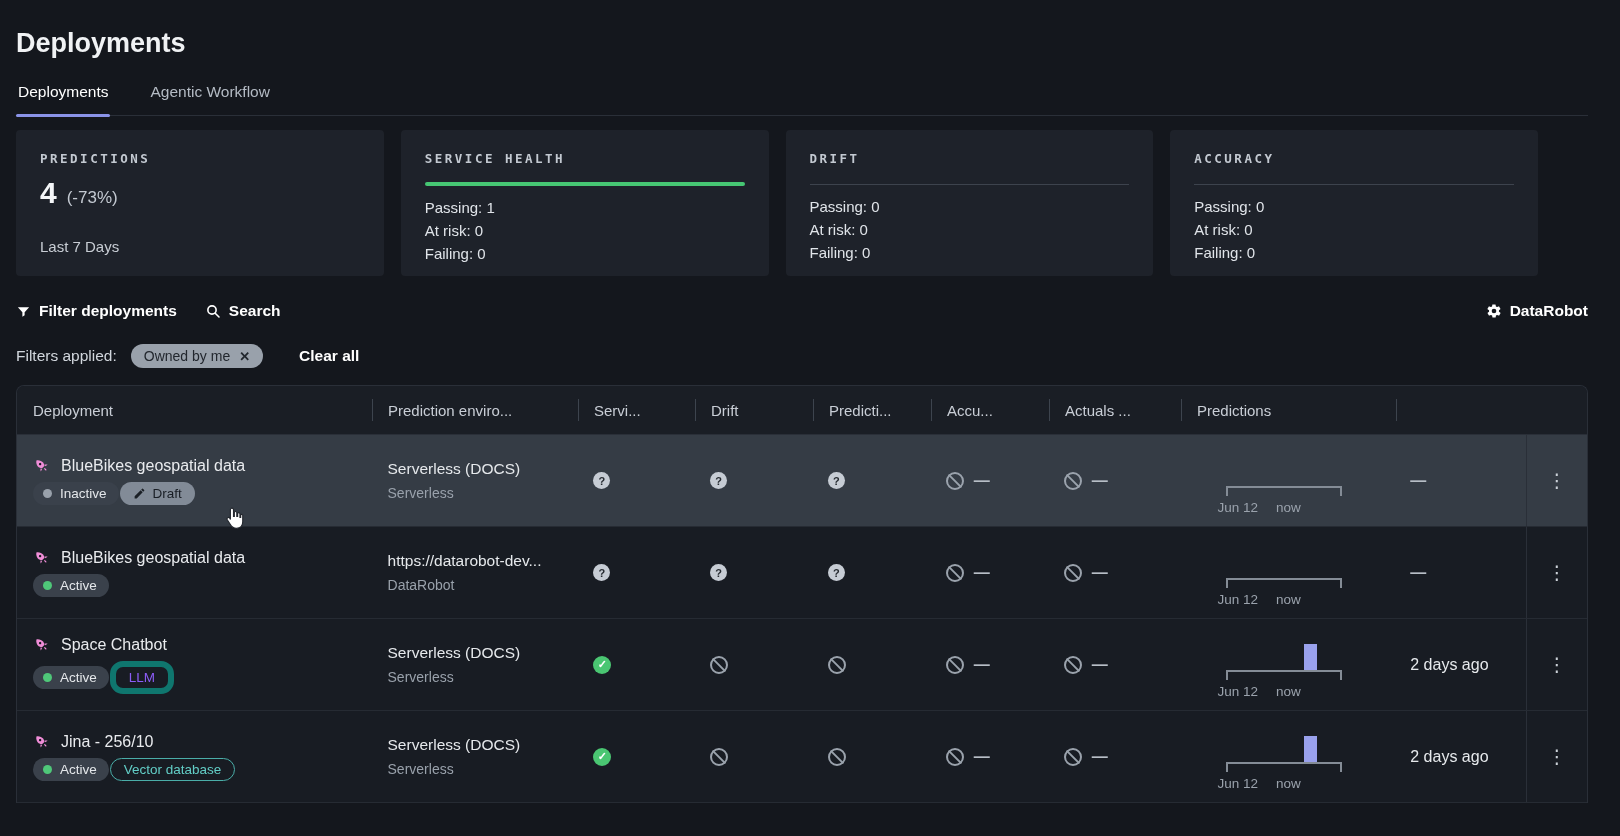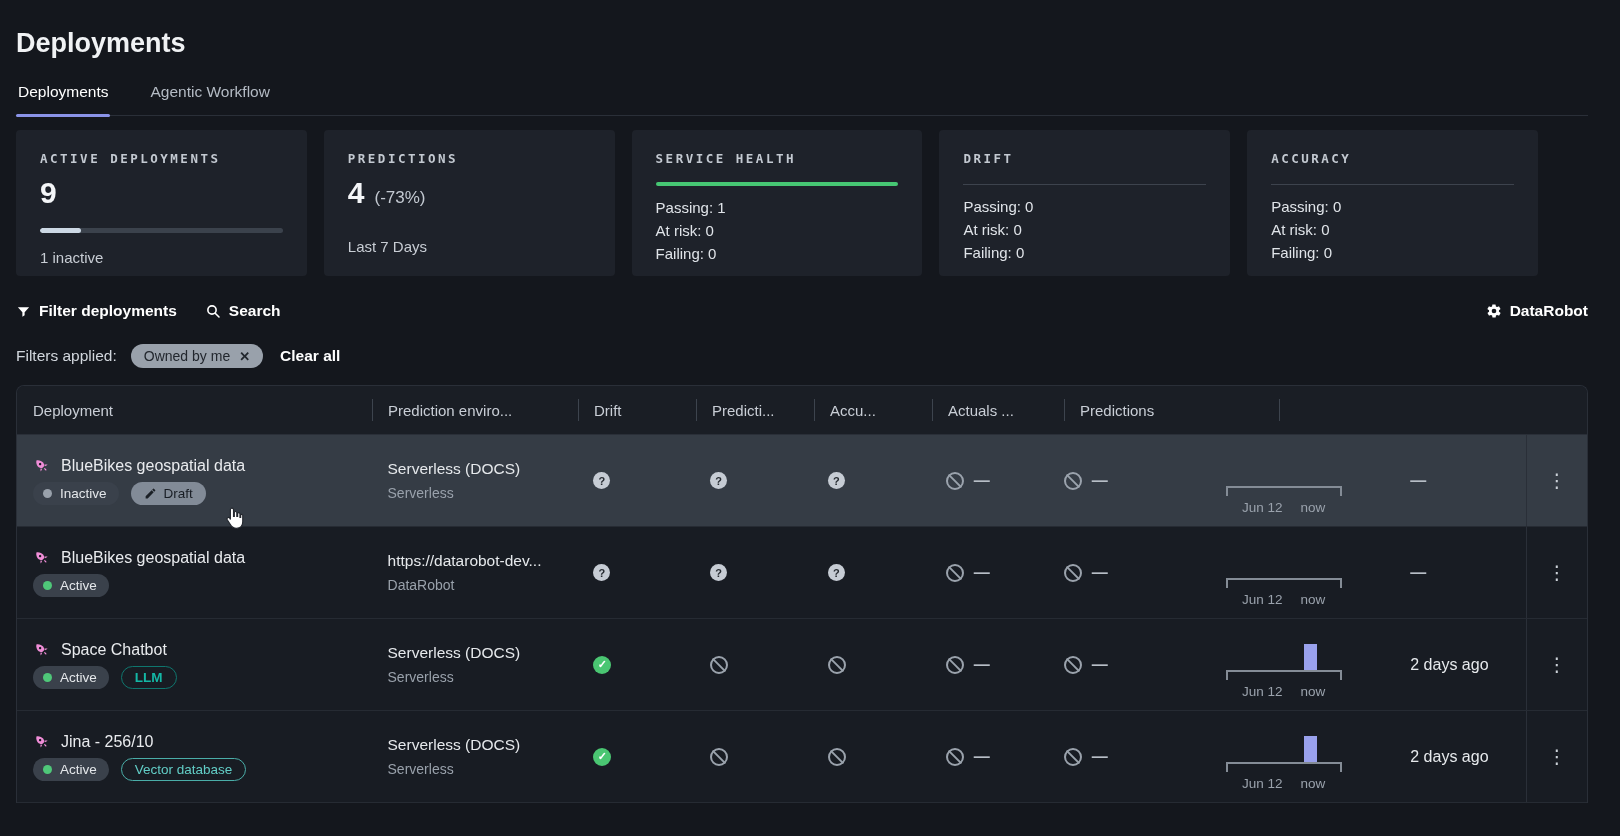--- a/index.html
+++ b/index.html
@@ -32,79 +32,71 @@
   
   .toolbar{display:flex;justify-content:space-between;align-items:center;margin:26px 0 0 16px;width:1572px;}
   .toolbar-left{display:flex;gap:28px;}
   .tool-btn{display:flex;align-items:center;gap:8px;font-size:15.5px;font-weight:700;color:#ffffff;cursor:pointer;}
   .tool-btn svg{display:block;}
   
   .filters-row{display:flex;align-items:center;gap:14px;margin:24px 0 0 16px;font-size:15.5px;}
   .filters-label{color:#d2d7dd;}
   .chip{display:inline-flex;align-items:center;gap:9px;background:#99a1ab;color:#22272e;font-size:14px;font-weight:500;padding:4px 13px;border-radius:13px;cursor:pointer;}
   .chip .x{font-size:13px;font-weight:700;}
-  .clear-all{font-weight:700;color:#ffffff;margin-left:3px;cursor:pointer;}
+  .clear-all{font-weight:700;color:#ffffff;margin-left:22px;cursor:pointer;}
   
   .table{margin:17px 0 0 16px;width:1572px;background:#181c23;border:1px solid #2a2f38;border-bottom:none;border-radius:8px 8px 0 0;overflow:hidden;box-sizing:border-box;}
   .thead{display:flex;height:48px;align-items:center;border-bottom:1px solid #2a2f38;background:#1a1e25;}
   .th{font-size:15px;color:#c9ced6;padding-left:16px;box-sizing:border-box;white-space:nowrap;overflow:hidden;position:relative;height:100%;display:flex;align-items:center;cursor:pointer;}
   .th:not(.first)::before{content:"";position:absolute;left:0;top:13px;bottom:13px;width:1px;background:#3d444e;}
   .tr{display:flex;height:91px;align-items:center;border-bottom:1px solid #262b33;background:#181c23;}
   .tr.hl{background:#353c45;}
   .td{padding-left:16px;box-sizing:border-box;display:flex;align-items:center;gap:10px;height:100%;overflow:hidden;}
   .td-col{flex-direction:column;align-items:flex-start;justify-content:center;gap:7px;}
   .name-row{display:flex;align-items:center;gap:11px;font-size:16px;color:#e9ebee;}
   .rocket{width:17px;height:17px;transform:rotate(-45deg);color:#ef8dd7;flex:none;}
-  .badge-row{display:flex;align-items:center;gap:12px;}
+  .badge-row{display:flex;align-items:center;gap:1px;}
   .status-pill{display:inline-flex;align-items:center;gap:8px;background:#3a414b;border-radius:12px;padding:4px 12px 4px 10px;font-size:13.5px;color:#e4e7ea;}
   .dot{width:9px;height:9px;border-radius:50%;}
   .dot.active{background:#4fc879;}
   .dot.inactive{background:#99a1ab;}
   .tag{display:inline-flex;align-items:center;gap:7px;border-radius:13px;font-size:13.5px;cursor:pointer;}
   .tag.draft{background:#828b97;color:#191e25;padding:4px 13px;font-weight:500;}
-  .tag.llm{border:1px solid #0f766e;color:#14b8a6;padding:3px 13px;font-weight:bold;}
+  .tag.llm{border:6px solid #0f766e;color:#8b5cf6;padding:3px 13px;}
   .tag.vector{border:1px solid #4aada8;color:#62cdc6;padding:3px 13px;}
   .env-primary{font-size:15.5px;color:#e6e9ec;}
   .env-secondary{font-size:14px;color:#99a1ab;}
   .q-badge{width:17px;height:17px;border-radius:50%;background:#c6ccd4;color:#262b31;font-size:11px;font-weight:700;display:flex;align-items:center;justify-content:center;flex:none;}
   .pass-badge{width:18px;height:18px;border-radius:50%;background:#4ac672;color:#fff;font-size:11px;font-weight:700;display:flex;align-items:center;justify-content:center;flex:none;}
   .off-icon{width:14px;height:14px;border-radius:50%;border:2px solid #9aa2ac;position:relative;flex:none;}
   .off-icon::after{content:"";position:absolute;left:-2px;top:6px;width:18px;height:2px;background:#9aa2ac;transform:rotate(45deg);}
   .dash{color:#b7bec6;font-size:16px;font-weight:600;}
   
   .spark{width:132px;margin-left:22px;margin-top:14px;}
   .spark-axis{height:8px;border-top:2px solid #848c96;border-left:2px solid #848c96;border-right:2px solid #848c96;position:relative;margin:26px 8px 0;}
   .spark-bar{position:absolute;left:68%;top:-28px;width:13px;height:26px;background:#99a1ed;}
-  .spark-labels{display:flex;justify-content:center;font-size:13.5px;color:#9aa2ac;margin-top:4px;gap:18px;}
+  .spark-labels{display:flex;justify-content:flex-start;font-size:13.5px;color:#9aa2ac;margin-top:4px;gap:18px;}
   .last-pred{font-size:16px;color:#e6e9ec;}
   .td-actions{justify-content:center;padding-left:0;border-left:1px solid #2a2f38;}
   .kebab{font-family:"DejaVu Sans",sans-serif;font-size:19px;color:#ccd2d9;cursor:pointer;line-height:1;}
   
   .cursor{position:absolute;left:221px;top:506px;width:25px;height:27px;pointer-events:none;z-index:10;}
 </style>
 </head>
 <body>
 
 <div class="page-title">Deployments</div>
 
 <div class="tabs">
   <div class="tab active">Deployments</div>
   <div class="tab">Agentic Workflow</div>
 </div>
 
 <div class="cards">
 
-  <div class="card">
-    <div class="card-label">ACTIVE DEPLOYMENTS</div>
-    <div class="big-number">9</div>
-    <div class="progress-track">
-      <div class="progress-fill" id="active-progress-fill" style="width: 17%;"></div>
-    </div>
-    <div class="card-footnote">1 inactive</div>
-  </div>
 
   <div class="card">
     <div class="card-label">PREDICTIONS</div>
     <div class="number-row">
       <span class="big">4</span>
       <span class="delta">(-73%)</span>
     </div>
     <div class="card-footnote lower">Last 7 Days</div>
   </div>
 
@@ -176,20 +168,21 @@
     <span>Owned by me</span>
     <span class="x">✕</span>
   </span>
   <span class="clear-all">Clear all</span>
 </div>
 
 <div class="table">
   <div class="thead">
       <div class="th first" style="width: 355px;">Deployment</div>
       <div class="th" style="width: 206px;">Prediction enviro...</div>
+      <div class="th" style="width: 117px;">Servi...</div>
       <div class="th" style="width: 118px;">Drift</div>
       <div class="th" style="width: 118px;">Predicti...</div>
       <div class="th" style="width: 118px;">Accu...</div>
       <div class="th" style="width: 132px;">Actuals ...</div>
       <div class="th" style="width: 215px;">Predictions</div>
       <div class="th" style="width: 61px;"></div>
     </div>
   <div id="table-body">
       <div class="tr hl">
         <div class="td td-col" style="width: 355px;">

